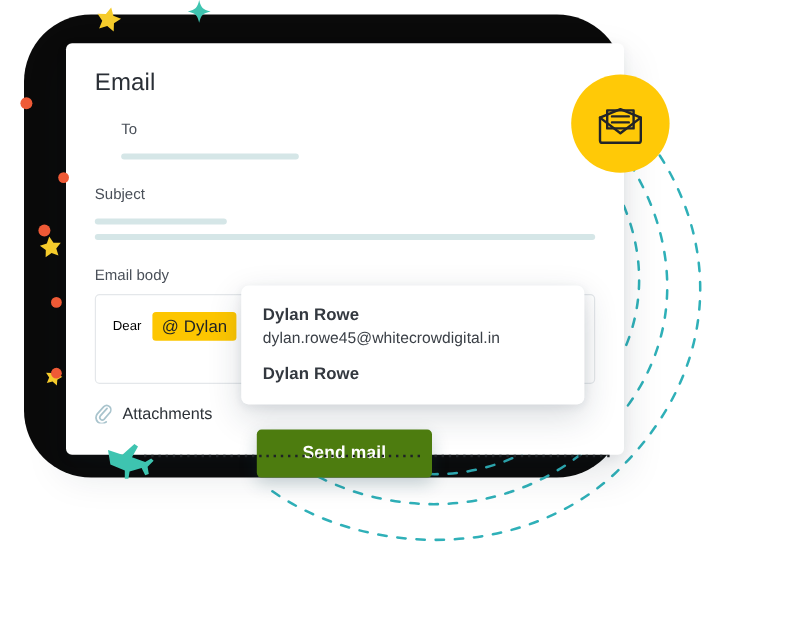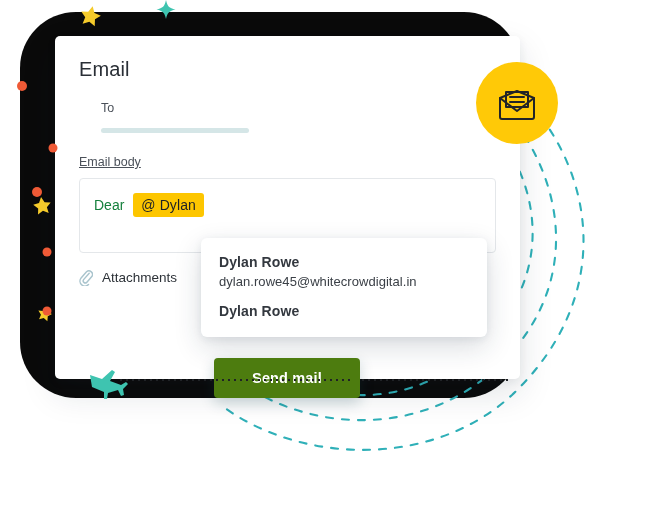--- a/index.html
+++ b/index.html
@@ -43,27 +43,27 @@
     font-size:12.5px;color:#4a5059;margin-bottom:13px;display:block;font-weight:400;
   }
   .bar{height:5px;border-radius:3px;background:#d5e6e7;}
   .bar-from{width:152px;}
   .bar-to{width:148px;}
 
   .subject-block{margin-bottom:22px;}
   .bar-subj-1{width:110px;margin-bottom:8px;}
   .bar-subj-2{width:100%;}
 
-  .body-label{font-size:12.5px;color:#4a5059;margin-bottom:9px;display:block;text-decoration:underline;}
+  .body-label{font-size:12.5px;color:#4a5059;margin-bottom:9px;display:block;}
   .textarea{
     position:relative;height:73px;border:1px solid #e4e7ea;border-radius:4px;
     background:#fff;
   }
   .ta-line{position:absolute;left:14px;top:14px;display:flex;align-items:center;gap:9px;}
-  .dear{font-size:14px;color:#15803d;}
+  .dear{font-size:11px;color:#000000;}
   .chip{
     background:#fdc600;color:#1d2126;font-size:14px;font-weight:400;
     padding:4px 8px;border-radius:3px;white-space:nowrap;letter-spacing:.1px;
   }
 
   .attach-row{display:flex;align-items:center;gap:9px;margin-top:16px;}
   .clip-icon{width:14px;height:17px;display:block;}
   .attach-label{font-size:13.5px;color:#2d3238;}
 
   
@@ -107,20 +107,25 @@
 
       <h1 class="title">Email</h1>
 
       <div class="field-row">
         <div class="field field-to">
           <span class="field-label">To</span>
           <div class="bar bar-to"></div>
         </div>
       </div>
 
+      <div class="subject-block">
+        <span class="field-label">Subject</span>
+        <div class="bar bar-subj-1"></div>
+        <div class="bar bar-subj-2"></div>
+      </div>
 
       <span class="body-label">Email body</span>
       <div class="textarea">
         <div class="ta-line">
           <span class="dear">Dear</span>
           <span class="chip">@ Dylan</span>
         </div>
       </div>
 
       <div class="attach-row">

